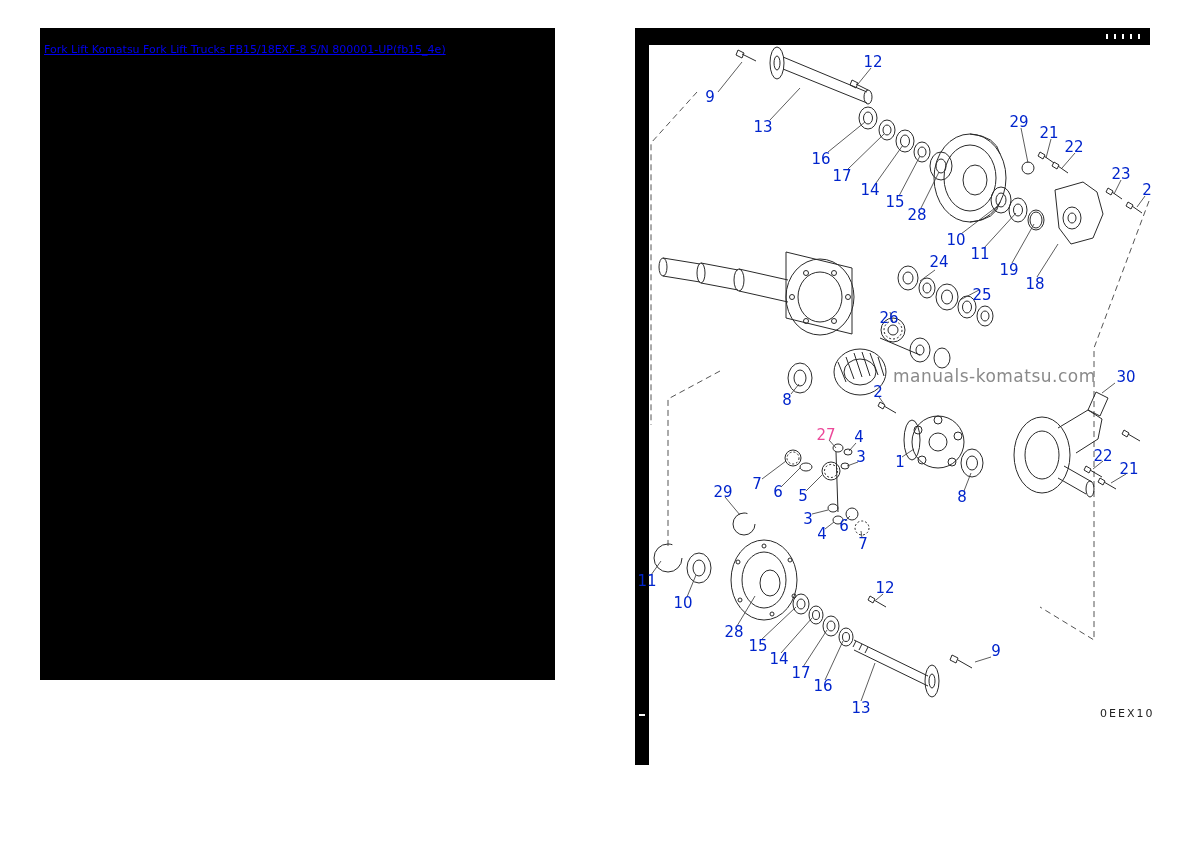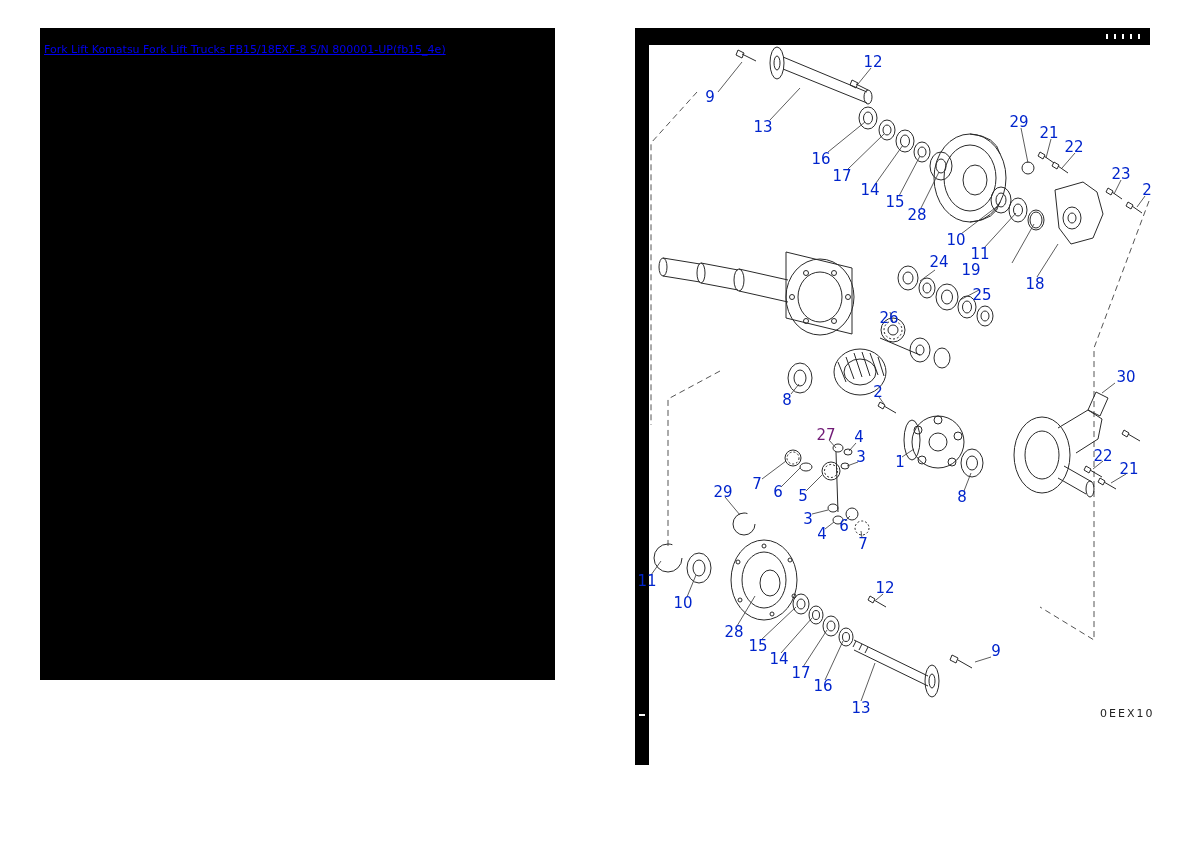--- a/index.html
+++ b/index.html
@@ -225,46 +225,47 @@
         M1012 263 L1034 224 M1037 277 L1058 244 M935 270 L920 281 M979 290 L960 300 M890 312 L893 323
         M791 394 L799 384 M879 397 L884 404 M829 440 L836 448 M856 443 L849 451 M858 462 L847 466
         M902 457 L914 449 M1115 383 L1102 393 M762 479 L786 461 M781 487 L800 468 M806 491 L822 475
         M812 514 L828 510 M825 529 L834 522 M845 521 L850 516 M862 538 L861 531 M964 491 L971 473
         M1103 461 L1093 469 M1126 474 L1111 483 M725 497 L740 515 M651 575 L661 561 M687 597 L696 575
         M737 626 L755 596 M761 640 L796 607 M781 653 L812 618 M803 667 L827 630 M825 680 L843 641
         M861 701 L875 663 M883 594 L876 600 M991 657 L975 662"></path>
     </g>
   </svg>
 
+  <div class="watermark">manuals-komatsu.com</div>
   <div class="figure-code">0EEX10</div>
 
   <div id="labels">
       <span class="part-label" style="left: 873px; top: 62px; color: rgb(0, 36, 204);">12</span>
       <span class="part-label" style="left: 710px; top: 97px; color: rgb(0, 36, 204);">9</span>
       <span class="part-label" style="left: 763px; top: 127px; color: rgb(0, 36, 204);">13</span>
       <span class="part-label" style="left: 821px; top: 159px; color: rgb(0, 36, 204);">16</span>
       <span class="part-label" style="left: 842px; top: 176px; color: rgb(0, 36, 204);">17</span>
       <span class="part-label" style="left: 870px; top: 190px; color: rgb(0, 36, 204);">14</span>
       <span class="part-label" style="left: 895px; top: 202px; color: rgb(0, 36, 204);">15</span>
       <span class="part-label" style="left: 917px; top: 215px; color: rgb(0, 36, 204);">28</span>
       <span class="part-label" style="left: 1019px; top: 122px; color: rgb(0, 36, 204);">29</span>
       <span class="part-label" style="left: 1049px; top: 133px; color: rgb(0, 36, 204);">21</span>
       <span class="part-label" style="left: 1074px; top: 147px; color: rgb(0, 36, 204);">22</span>
       <span class="part-label" style="left: 1121px; top: 174px; color: rgb(0, 36, 204);">23</span>
       <span class="part-label" style="left: 1147px; top: 190px; color: rgb(0, 36, 204);">2</span>
       <span class="part-label" style="left: 956px; top: 240px; color: rgb(0, 36, 204);">10</span>
       <span class="part-label" style="left: 980px; top: 254px; color: rgb(0, 36, 204);">11</span>
-      <span class="part-label" style="left: 971px; top: 270px; color: rgb(0, 36, 204);">19</span>
+      <span class="part-label" style="left: 1009px; top: 270px; color: rgb(0, 36, 204);">19</span>
       <span class="part-label" style="left: 1035px; top: 284px; color: rgb(0, 36, 204); text-align: center;">18</span>
       <span class="part-label" style="left: 939px; top: 262px; color: rgb(0, 36, 204);">24</span>
       <span class="part-label" style="left: 982px; top: 295px; color: rgb(0, 36, 204);">25</span>
       <span class="part-label" style="left: 889px; top: 318px; color: rgb(0, 36, 204);">26</span>
       <span class="part-label" style="left: 787px; top: 400px; color: rgb(0, 36, 204);">8</span>
       <span class="part-label" style="left: 878px; top: 392px; color: rgb(0, 36, 204);">2</span>
-      <span class="part-label" style="left: 826px; top: 435px; color: #701a75;">27</span>
+      <span class="part-label" style="left: 826px; top: 435px; color: #ec4899;">27</span>
       <span class="part-label" style="left: 859px; top: 437px; color: rgb(0, 36, 204);">4</span>
       <span class="part-label" style="left: 861px; top: 457px; color: rgb(0, 36, 204);">3</span>
       <span class="part-label" style="left: 900px; top: 462px; color: rgb(0, 36, 204);">1</span>
       <span class="part-label" style="left: 1118px; top: 377px; color: rgb(0, 36, 204); margin-left: 8px;">30</span>
       <span class="part-label" style="left: 757px; top: 484px; color: rgb(0, 36, 204);">7</span>
       <span class="part-label" style="left: 778px; top: 492px; color: rgb(0, 36, 204);">6</span>
       <span class="part-label" style="left: 803px; top: 496px; color: rgb(0, 36, 204);">5</span>
       <span class="part-label" style="left: 808px; top: 519px; color: rgb(0, 36, 204);">3</span>
       <span class="part-label" style="left: 822px; top: 534px; color: rgb(0, 36, 204);">4</span>
       <span class="part-label" style="left: 844px; top: 526px; color: rgb(0, 36, 204);">6</span>

